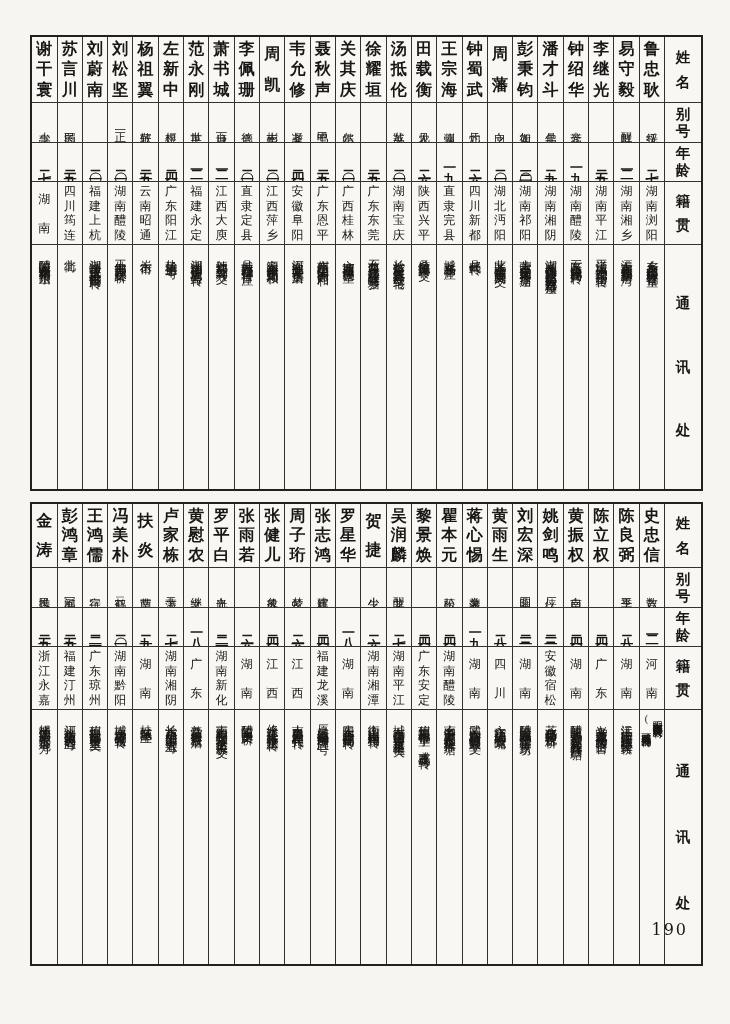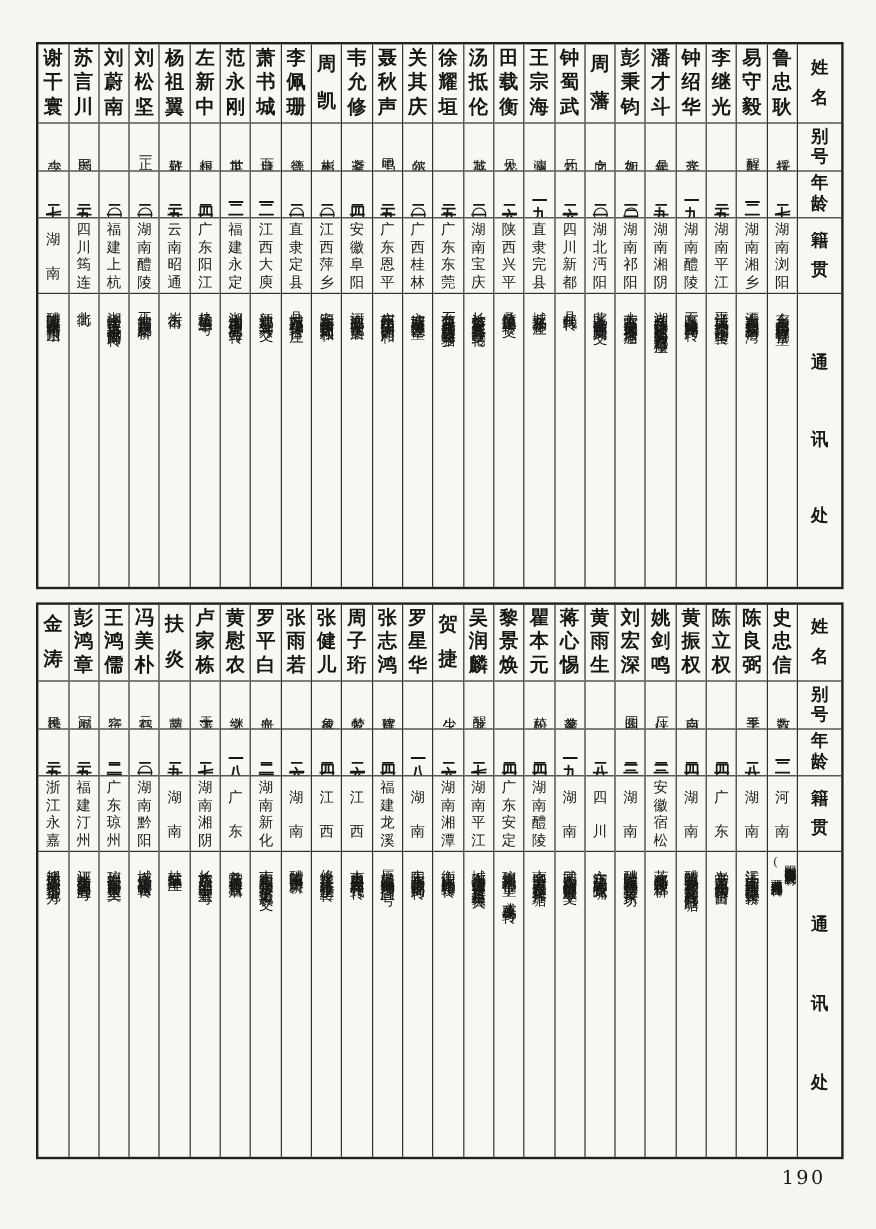--- a/index.html
+++ b/index.html
@@ -62,21 +62,21 @@
   .age-cell .vtext{letter-spacing:2px;}
   .addr-cell{font-size:12px;}
   .addr-cell .vtext{letter-spacing:1.5px;line-height:1.05;padding-top:5px;max-height:100%;}
   .addr-cell .vtext.small{font-size:10px;letter-spacing:0.5px;line-height:1.15;padding-top:3px;}
   
   .header-col .cell{font-weight:700;}
   .header-col .stack{justify-content:space-evenly;}
   .h2{font-size:14.5px;}
   .h-compact span{margin:1px 0;}
   .page-number{
-    position:absolute;right:42px;top:972px;
+    position:absolute;right:42px;top:920px;
     font-size:16px;letter-spacing:2px;
     font-family:"DejaVu Serif",serif;
   }
 </style>
 </head>
 <body>
 
 <div class="page">
   <div class="reg-table t-top" id="table-0">
       <div class="col header-col">

